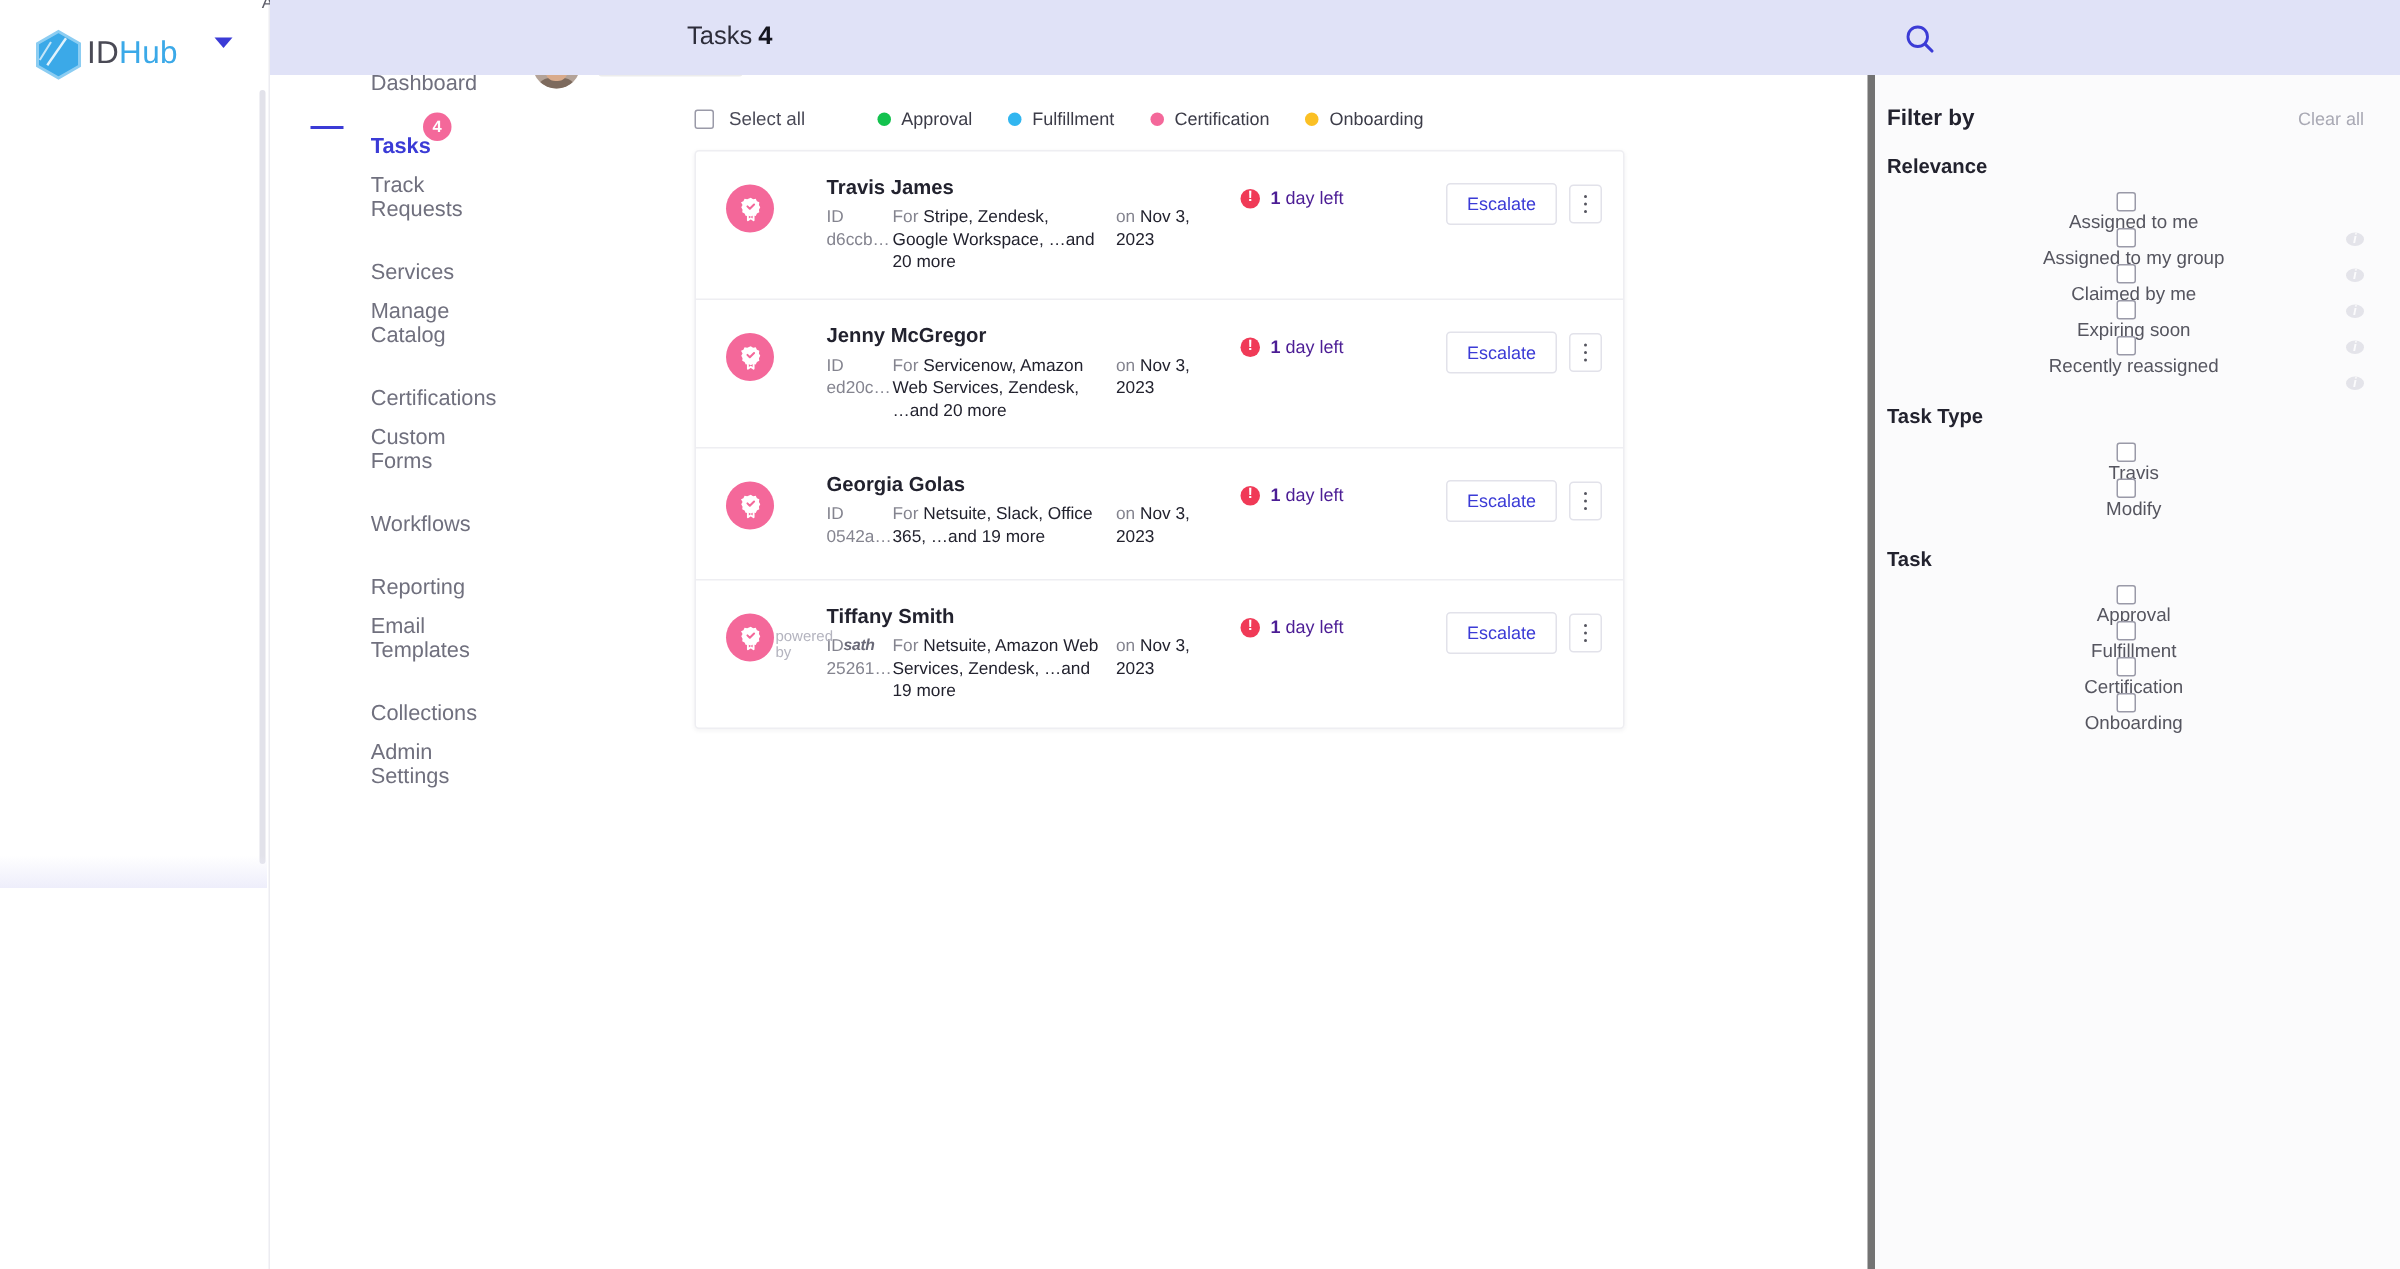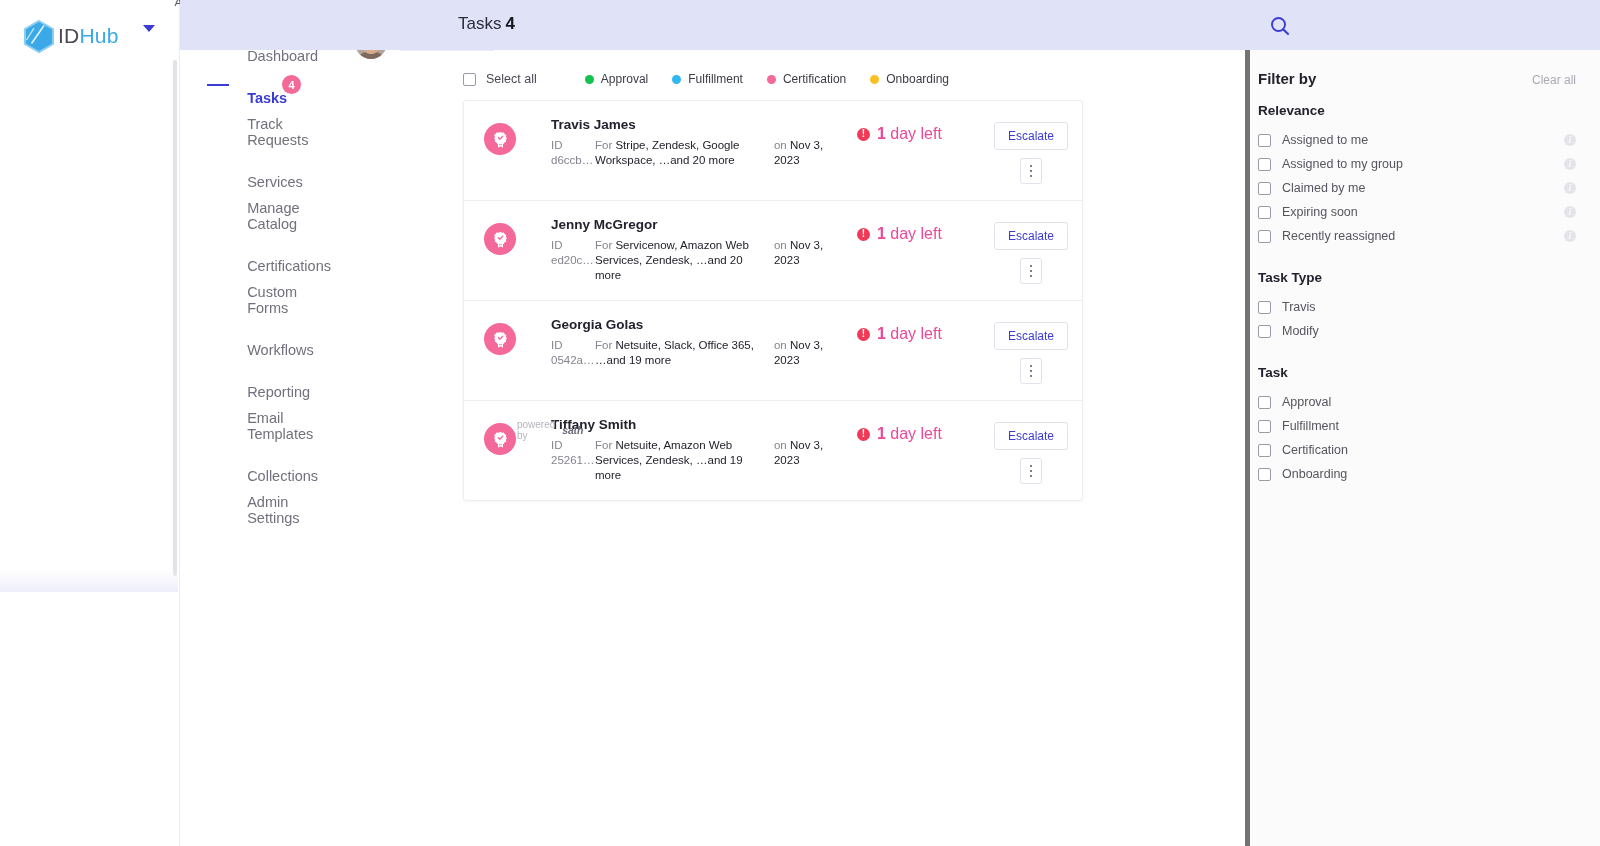--- a/index.html
+++ b/index.html
@@ -184,23 +184,23 @@
   .card-due {
     width: 130px; flex: 0 0 130px; display: flex; align-items: center;
     margin-top: 8px; padding-left: 6px;
   }
   .warn-dot {
     width: 13px; height: 13px; border-radius: 50%;
     background: #f03a57; color: #fff; font-size: 10px; font-weight: 700;
     display: flex; align-items: center; justify-content: center;
     line-height: 1; margin-right: 7px; flex: 0 0 13px;
   }
-  .due-text { font-size: 16px; color: #ec4899; }
+  .due-text { font-size: 12px; color: #4c1d95; }
   .due-text b { font-weight: 700; }
-  .card-actions { display: flex; align-items: center; margin-top: 5px; gap: 8px; flex-direction: column; }
+  .card-actions { display: flex; align-items: center; margin-top: 5px; gap: 8px; }
   .escalate {
     border: 1px solid #e2e2ea; background: #fff; border-radius: 3px;
     padding: 6px 13px; font-size: 12px; color: #3b3bd6;
     font-family: "Liberation Sans", sans-serif; cursor: pointer;
   }
   .kebab {
     border: 1px solid #e2e2ea; background: #fff; border-radius: 3px;
     width: 22px; height: 26px; cursor: pointer;
     display: flex; flex-direction: column; align-items: center;
     justify-content: center; gap: 2.5px;
@@ -214,21 +214,21 @@
   }
   .filter-title { font-size: 15px; font-weight: 700; color: #22222e; }
   .clear-all { margin-left: auto; font-size: 12px; color: #a9a9b4; cursor: pointer; text-align: center; }
   .f-group-title {
     font-size: 13.5px; font-weight: 700; color: #22222e;
     padding-left: 8px; margin: 0 0 10px 0;
   }
   .f-group { margin-bottom: 22px; }
   .f-row {
     display: flex; align-items: center;
-    padding: 0 24px 0 8px; height: 24px; cursor: pointer;
+    padding: 0 24px 0 8px; height: 24px; cursor: pointer; flex-direction: column;
   }
   .f-label { margin-left: 11px; font-size: 12.5px; color: #55555f; }
   .info-i {
     margin-left: auto; width: 12px; height: 12px; border-radius: 50%;
     background: #e4e4ea; color: #fbfbfc; font-size: 9px; font-weight: 700;
     display: flex; align-items: center; justify-content: center;
     font-style: italic; line-height: 1;
   }
 </style>
 </head>

